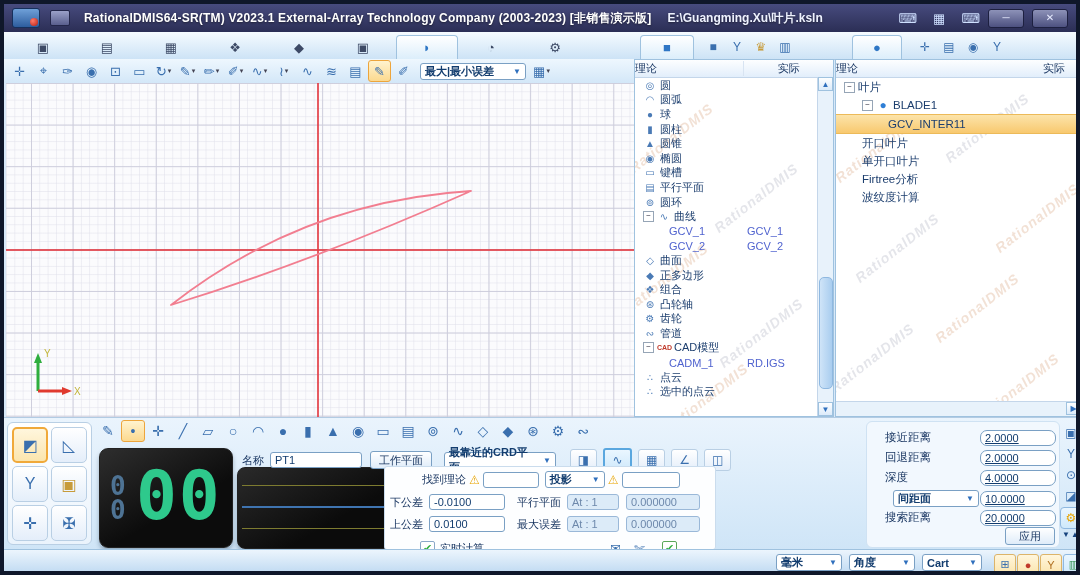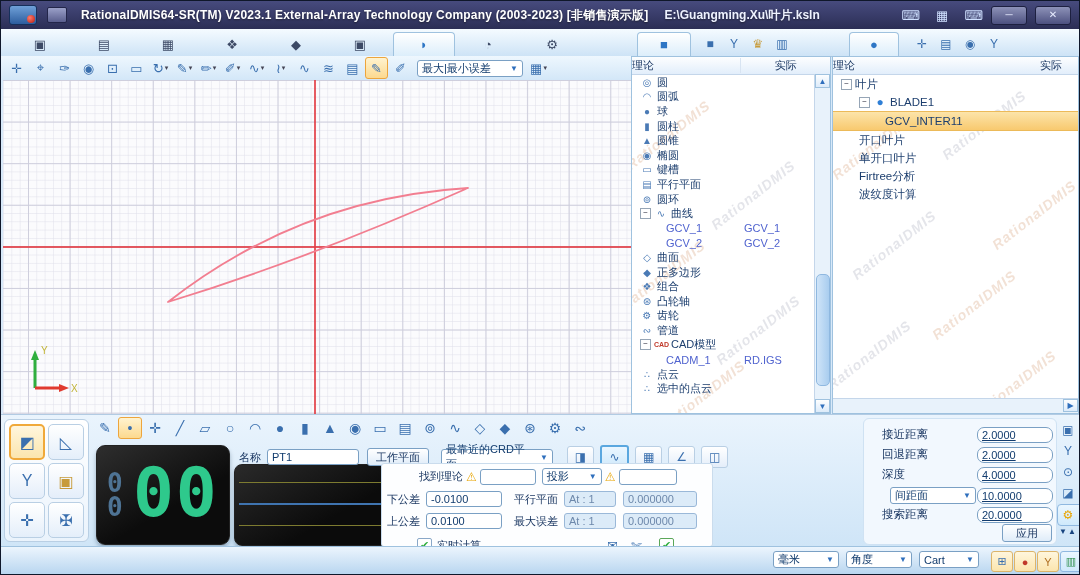--- a/index.html
+++ b/index.html
@@ -1,17 +1,17 @@
 <!DOCTYPE html>
 <html><head>
 <meta charset="utf-8">
 <style>
   html,body{margin:0;padding:0;background:#9aa7c0;}
   body{font-family:"Liberation Sans","DejaVu Sans",sans-serif;}
-  .win{position:relative;width:1080px;height:575px;background:#d8e9f9;border:1px solid #0f172a;box-sizing:border-box;overflow:hidden;}
+  .win{position:relative;width:1080px;height:575px;background:#d8e9f9;border:4px solid #0f172a;box-sizing:border-box;overflow:hidden;}
   .abs{position:absolute;}
   
   .titlebar{position:absolute;left:0;top:0;width:100%;height:28px;background:linear-gradient(#474b7e,#2b2e55);display:flex;align-items:center;color:#fff;}
   .appico{width:26px;height:18px;margin-left:8px;border-radius:3px;background:linear-gradient(#6fa0d8,#2d5d9e);border:1px solid #16305c;position:relative;}
   .appico::after{content:"";position:absolute;right:1px;bottom:1px;width:8px;height:8px;border-radius:50%;background:radial-gradient(circle at 35% 35%,#ff7a6a,#b81c10);}
   .menuico{width:18px;height:14px;margin-left:10px;border-radius:2px;background:linear-gradient(#9aa0c8,#5a5f8e);border:1px solid #23264a;}
   .ttext{font-size:12px;font-weight:bold;margin-left:14px;letter-spacing:.2px;text-shadow:0 1px 2px #1118;}
   .tpath{font-size:12px;font-weight:bold;margin-left:16px;color:#eef2ff;text-shadow:0 1px 2px #1118;}
   .tico{font-size:13px;color:#cfe0ff;margin-left:16px;}
   .winbtn{width:34px;height:17px;margin-left:8px;border:1px solid #1d2040;border-radius:3px;background:linear-gradient(#8d92b8,#4d5180);color:#e8ecff;font-size:10px;line-height:15px;text-align:center;}
@@ -22,21 +22,21 @@
   .mtab{position:absolute;top:3px;height:23px;width:60px;border-radius:4px 4px 0 0;display:flex;align-items:center;justify-content:center;font-size:13px;color:#3d4a66;border:1px solid transparent;}
   .mtab.on{background:linear-gradient(#ffffff,#dceefb);border:1px solid #9fc2df;border-bottom-color:#fff;color:#2e76c5;}
   .ptab{position:absolute;top:3px;height:23px;border-radius:4px 4px 0 0;display:flex;align-items:center;justify-content:center;font-size:13px;background:linear-gradient(#ffffff,#dceefb);border:1px solid #9fc2df;border-bottom-color:#fff;color:#2e76c5;}
   .pgrp{position:absolute;top:5px;height:20px;display:flex;gap:6px;align-items:center;font-size:12px;color:#3a6fae;}
   .pgrp .gi{width:18px;text-align:center;}
   
   .toolrow{position:absolute;left:0;top:55px;width:630px;height:24px;background:linear-gradient(#eef7fe,#d3e7f8);display:flex;align-items:center;padding-left:4px;box-sizing:border-box;}
   .ico{display:inline-flex;align-items:center;justify-content:center;min-width:21px;height:20px;border:1px solid transparent;border-radius:3px;color:#3a6fae;font-size:13px;margin-right:1px;}
   .ico .dd{font-size:7px;color:#445;margin-left:1px;}
   .ico.selor{background:linear-gradient(#fff3cf,#fcd98f);border-color:#eda53c;}
-  .seldd{background:#fff;border:1px solid #7aa0c4;border-radius:3px;display:inline-flex;align-items:center;font-size:11px;color:#123c6e;padding:0 4px;height:17px;box-sizing:border-box;}
+  .seldd{background:#fff;border:1px solid #7aa0c4;border-radius:3px;display:inline-flex;align-items:center;font-size:11px;color:#123c6e;padding:0 4px;height:17px;box-sizing:border-box;font-weight:bold;}
   .seldd .ar{margin-left:auto;color:#2f6fbd;font-size:8px;padding-left:5px;}
   
   .viewport{position:absolute;left:2px;top:79px;width:628px;height:334px;background-color:#fbfbfd;overflow:hidden;
     background-image:
       linear-gradient(to right, rgba(205,205,220,.95) 1px, transparent 1px),
       linear-gradient(to bottom, rgba(205,205,220,.95) 1px, transparent 1px),
       linear-gradient(to right, rgba(226,226,236,.6) 1px, transparent 1px),
       linear-gradient(to bottom, rgba(226,226,236,.6) 1px, transparent 1px);
     background-size:41.6px 41.6px,41.6px 41.6px,8.32px 8.32px,8.32px 8.32px;
     background-position:25px 0px,25px 0px,25px 0px,25px 0px;}

